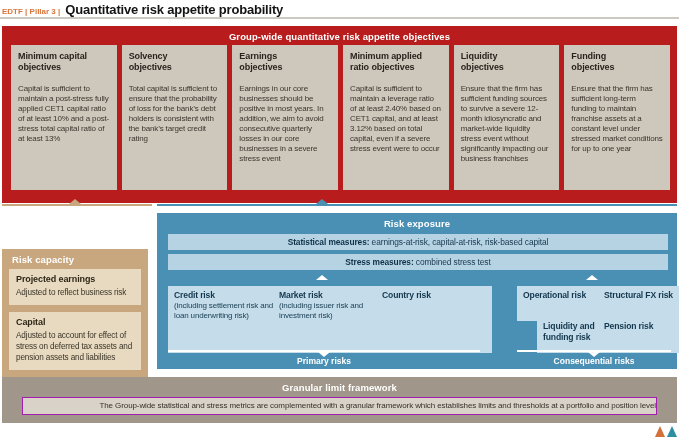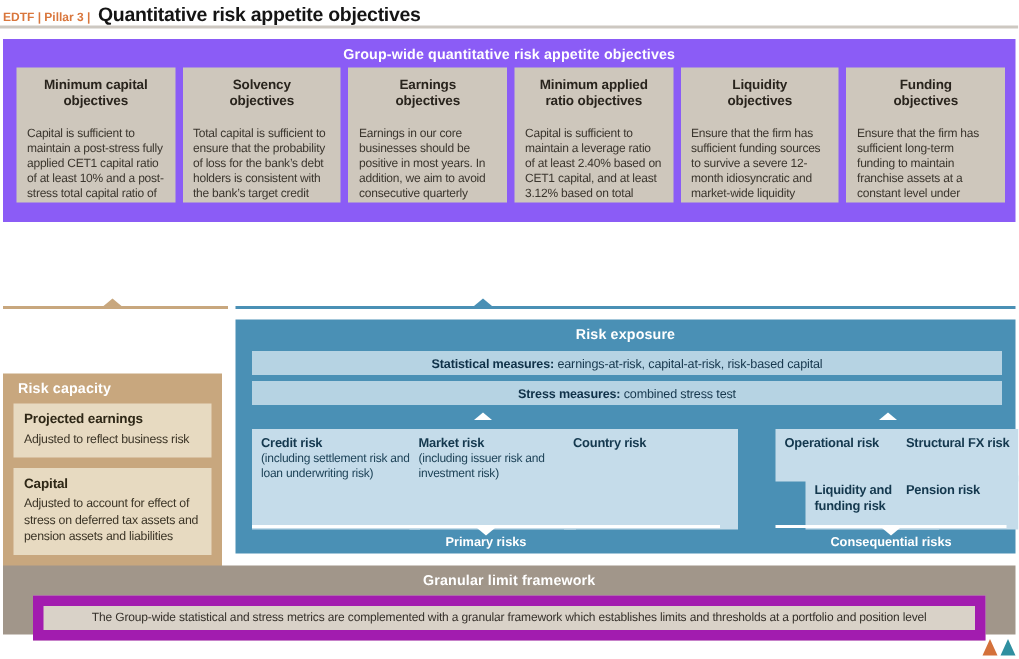--- a/index.html
+++ b/index.html
@@ -13,24 +13,24 @@
   .eyebrow{font-size:8px;font-weight:bold;color:#d9763c;letter-spacing:0;}
   .pagetitle{font-size:13px;font-weight:bold;color:#141414;letter-spacing:-0.2px;}
   .title-rule{position:absolute;left:0;right:0;top:17px;height:2px;background:#cdc8c1;}
 
   
   .sec-header{font-size:9.5px;font-weight:bold;color:#ffffff;text-align:center;padding-top:5px;letter-spacing:0.1px;}
   .dots-light{background-image:radial-gradient(rgba(0,0,0,0.05) 0.6px,transparent 0.7px);background-size:3px 3px;}
   .dots-dark{background-image:radial-gradient(rgba(255,255,255,0.10) 0.6px,transparent 0.7px);background-size:3px 3px;}
 
   
-  .sec-group{position:absolute;left:2px;top:26px;width:675px;height:122px;background:#8b5cf6;}
+  .sec-group{position:absolute;left:2px;top:26px;width:675px;height:177px;background:#b91c1c;}
   .cols{position:absolute;left:9px;right:7px;top:19px;bottom:13px;display:flex;gap:5px;}
   .col{flex:1;background:#cec7bc;padding:6px 7px;overflow:hidden;}
-  .col-title{font-size:9px;font-weight:bold;line-height:11px;color:#29241d;margin-bottom:11px;letter-spacing:-0.1px;text-align:center;}
+  .col-title{font-size:9px;font-weight:bold;line-height:11px;color:#29241d;margin-bottom:11px;letter-spacing:-0.1px;}
   .col-body{font-size:8px;line-height:10px;color:#3b362e;letter-spacing:-0.15px;}
 
   
   .conn-line{position:absolute;top:204px;height:2px;}
   .conn-line.tan{left:2px;width:150px;background:#c8a77e;}
   .conn-line.blue{left:157px;width:520px;background:#4a90b5;}
   .tri-up{position:absolute;width:0;height:0;border-left:6px solid transparent;border-right:6px solid transparent;}
   .tri-up.tan{top:199px;left:69px;border-bottom:5px solid #c8a77e;}
   .tri-up.blue{top:199px;left:316px;border-bottom:5px solid #4a90b5;}
 
@@ -62,36 +62,36 @@
   .rb-pension{left:441px;top:104px;width:73px;height:28px;}
   .bracket{position:absolute;top:137px;}
   .bracket .bline{height:2px;background:#ffffff;}
   .bracket .btri{width:0;height:0;margin:0 auto;border-left:6px solid transparent;border-right:6px solid transparent;border-top:5px solid #ffffff;}
   .bracket .blabel{text-align:center;font-size:8.5px;font-weight:bold;color:#ffffff;margin-top:-1px;letter-spacing:0;}
   .bracket-primary{left:11px;width:312px;}
   .bracket-consequential{left:360px;width:154px;}
 
   
   .sec-granular{position:absolute;left:2px;top:377px;width:675px;height:46px;background:#a1968a;}
-  .gran-inner{position:absolute;left:20px;right:20px;top:20px;height:16px;background:#d9d2c8;border:7px solid #a21caf;text-align:center;line-height:15px;font-size:8px;color:#35302a;letter-spacing:-0.1px;white-space:nowrap;overflow:hidden;}
+  .gran-inner{position:absolute;left:20px;right:20px;top:20px;height:16px;background:#d9d2c8;border:1px solid #a21caf;text-align:right;line-height:15px;font-size:8px;color:#35302a;letter-spacing:-0.1px;white-space:nowrap;overflow:hidden;}
 
   
   .nav-icons{position:absolute;right:2px;bottom:2px;display:flex;gap:2px;align-items:flex-end;}
   .nav-tri{width:0;height:0;border-left:5px solid transparent;border-right:5px solid transparent;}
   .nav-tri.orange{border-bottom:11px solid #d4713a;}
   .nav-tri.teal{border-bottom:11px solid #2f8fa0;}
 </style>
 </head>
 <body>
 
 <div class="canvas">
 
   <div class="titlebar">
     <span class="eyebrow">EDTF | Pillar 3 |</span>
-    <span class="pagetitle">Quantitative risk appetite objectives</span>
+    <span class="pagetitle">Quantitative risk appetite probability</span>
   </div>
   <div class="title-rule"></div>
 
   <div class="sec-group dots-dark">
     <div class="sec-header">Group-wide quantitative risk appetite objectives</div>
     <div class="cols">
       <div class="col dots-light">
         <div class="col-title">
           <div>Minimum capital</div>
           <div>objectives</div>

